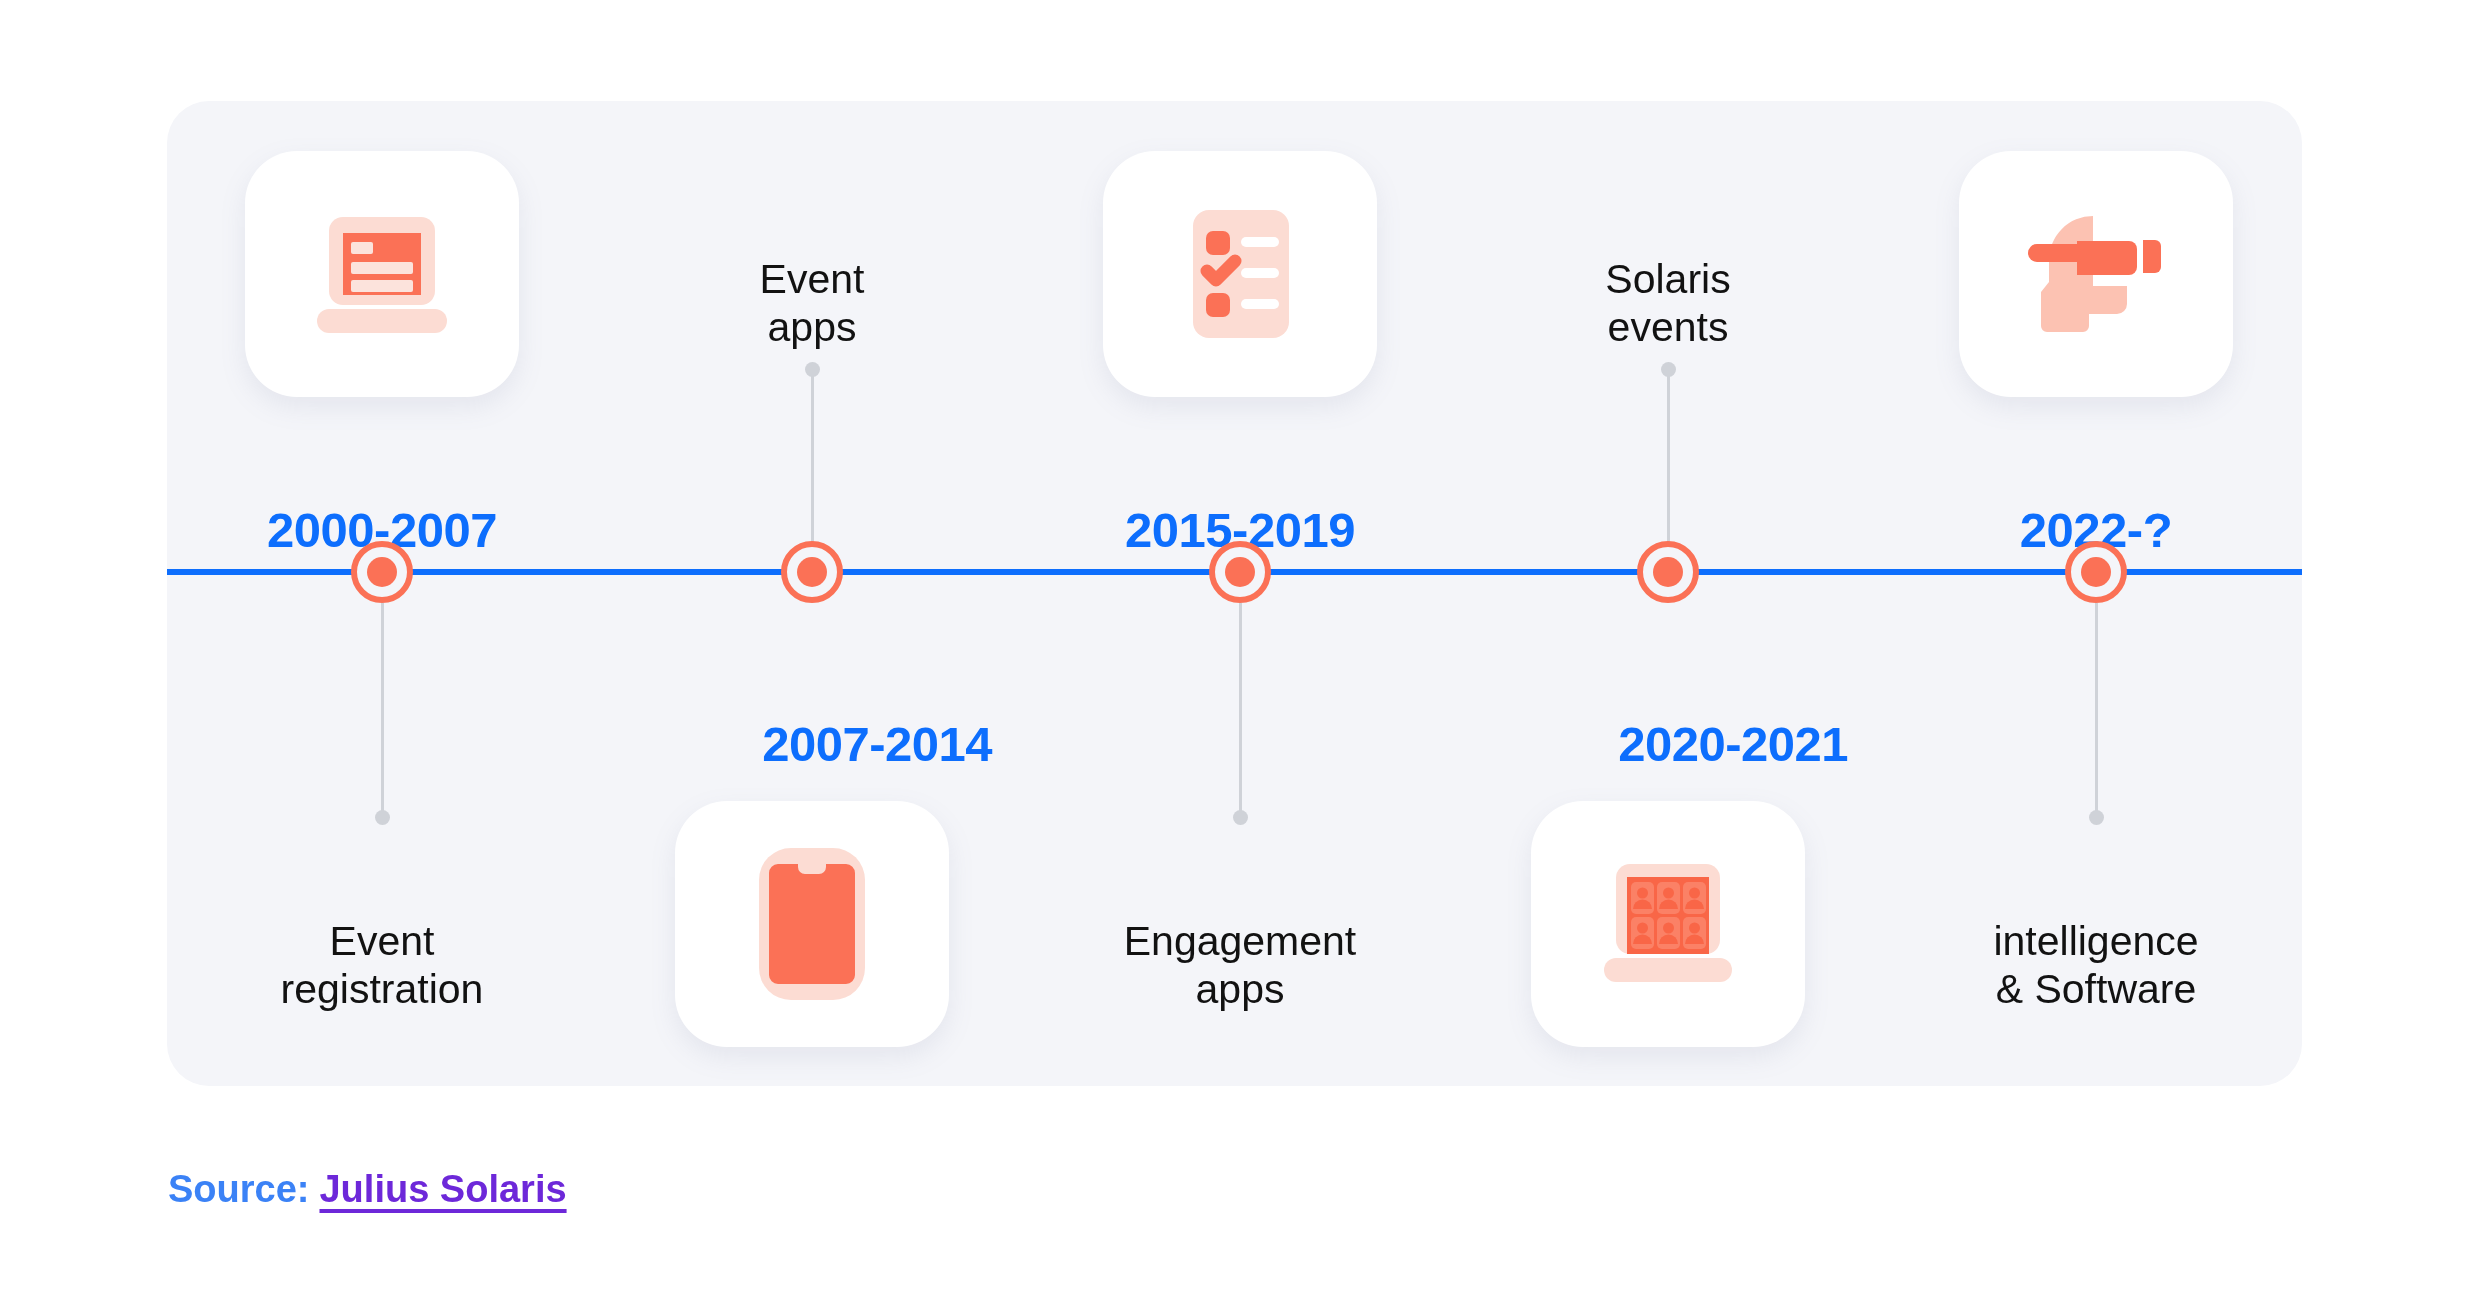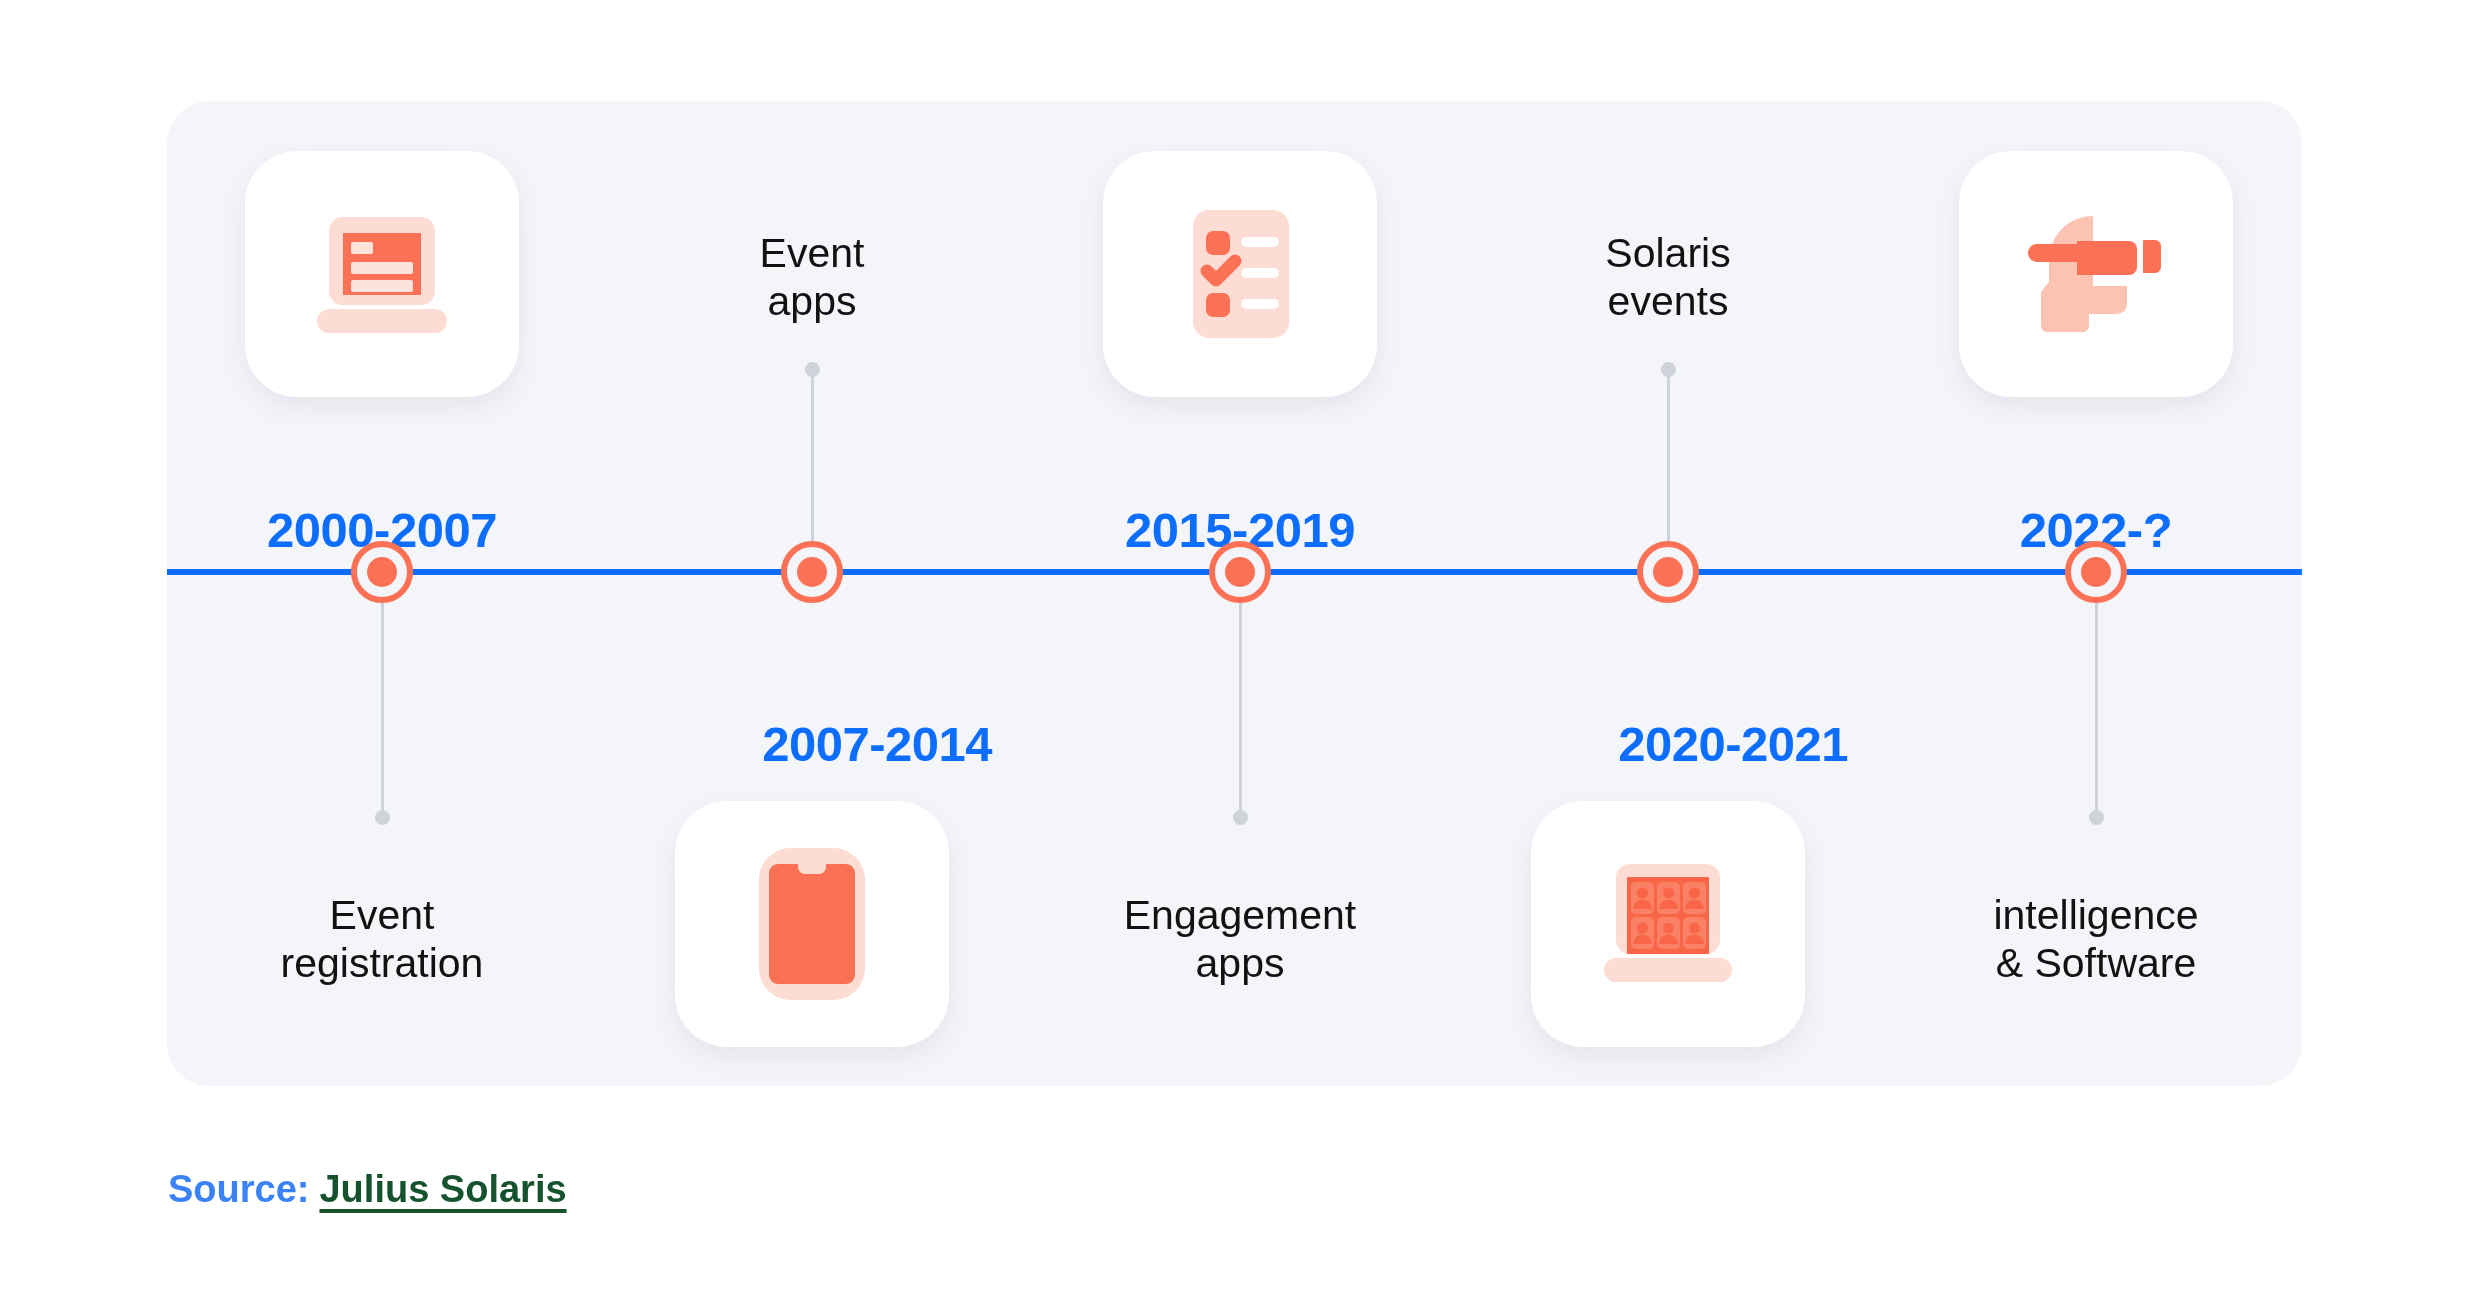--- a/index.html
+++ b/index.html
@@ -111,37 +111,38 @@
   .year.below { top: 615px; text-align: right; }
 
   
   .label {
     position: absolute;
     left: 0; width: 100%;
     text-align: center;
     font-size: 41px;
     line-height: 1.18;
     color: #121212;
+    margin-top: 26px;
   }
   .label.below-line { top: 790px; }
   .label.above-line { top: 225px; transform: translateY(-100%); }
 
   
   .source {
     position: absolute;
     left: 168px; top: 1168px;
     font-size: 38px;
     white-space: nowrap;
   }
   .source .src-label {
     font-weight: bold;
     color: #3b82f6;
   }
   .source .src-link {
-    color: #14532d;
+    color: #6d28d9;
     font-weight: bold;
     text-decoration: underline;
     text-underline-offset: 7px;
     text-decoration-thickness: 4px;
     margin-left: 10px;
   }
 </style>
 </head>
 <body>
 

